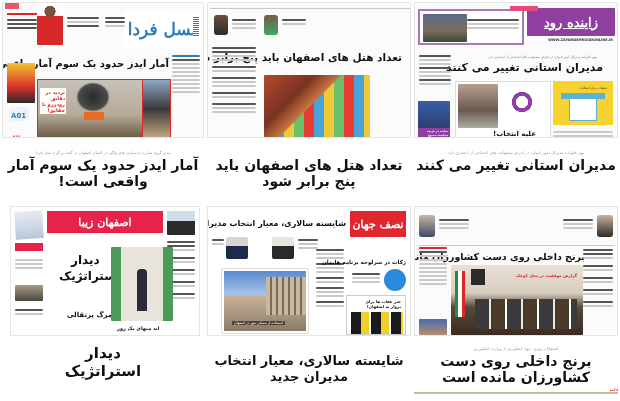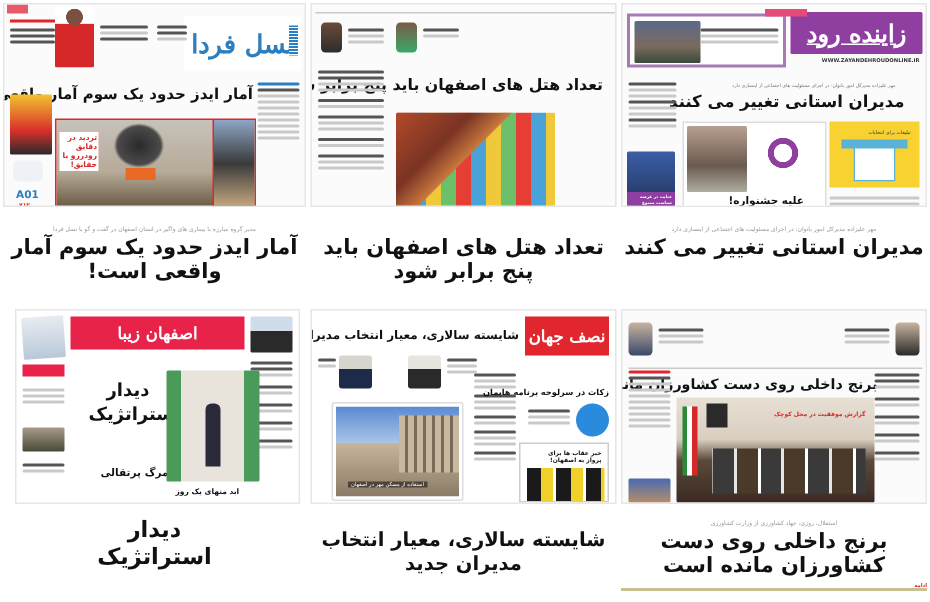--- a/index.html
+++ b/index.html
@@ -22,21 +22,21 @@
   .sub-in { position: absolute; font-size: 4px; color: #777; white-space: nowrap; }
   .tag { position: absolute; color: #fff; font-weight: bold; font-size: 5px; padding: 1px 2px; }
   .face { position: absolute; border-radius: 50%; }
 </style>
 </head>
 <body>
 
 <div class="paper" style="left:414px; top:2px; width:204px; height:136px;">
 
   <div class="masthead" style="right:2px; top:5px; width:88px; height:28px; background:#8e3fa0; border-radius:1px;">
-    <span style="font-size:16px;text-decoration:underline;">زاینده رود</span>
+    <span style="font-size:13px;text-decoration:underline;">زاینده رود</span>
   </div>
   <div class="sub-in" style="right:4px; top:35px; font-size:3.5px; color:#333; font-weight:bold;">WWW.ZAYANDEHROUDONLINE.IR</div>
 
   <div style="position:absolute; left:3px; top:6px; width:106px; height:36px; border:2px solid #a77ab6; background:#fff;">
     <div class="photo" style="left:3px; top:3px; width:44px; height:28px; background:linear-gradient(#5a6a8a,#7b6b5e 60%,#3a4a3a);"></div>
     <div class="textblock" style="right:3px; top:6px; width:52px;">
       <div class="line dark"></div>
         <div class="line"></div>
         <div class="line"></div>
     </div>
@@ -55,21 +55,21 @@
       <div class="line"></div>
       <div class="line dark"></div>
       <div class="line"></div>
   </div>
   <div class="photo" style="left:3px; top:98px; width:32px; height:36px; background:linear-gradient(#3a5ea8,#24355c);"></div>
   <div class="tag" style="left:3px; top:125px; width:32px; background:#8e3fa0; font-size:2.8px;">جنایت در عرصه سیاست ممنوع</div>
 
   <div style="position:absolute; left:40px; top:78px; width:96px; height:58px; background:#fff; border:1px solid #ddd;">
     <div class="photo" style="left:2px; top:2px; width:40px; height:44px; background:linear-gradient(#b8a090,#6a5a50 60%,#aeaca0);"></div>
     <div style="position:absolute; right:14px; top:6px; width:28px; height:28px; border-radius:50%; background:radial-gradient(circle,#fff 30%,#8e3fa0 32%,#8e3fa0 50%,#fff 52%);"></div>
-    <div class="headline-in" style="right:14px; top:48px; font-size:7px;">علیه جشنواره!</div>
+    <div class="headline-in" style="right:14px; top:48px; font-size:7px;">علیه انتخاب!</div>
   </div>
 
   <div style="position:absolute; right:4px; top:78px; width:60px; height:44px; background:#f7d231;">
     <div class="sub-in" style="right:6px; top:5px; font-size:3.2px; color:#333;">تبلیغات برای انتخابات</div>
     <div style="position:absolute; left:16px; top:14px; width:28px; height:26px; background:#fff; border:1px solid #5ab2d8;"></div>
     <div style="position:absolute; left:8px; top:12px; width:44px; height:6px; background:#5ab2d8;"></div>
   </div>
   <div class="textblock" style="right:4px; top:126px; width:60px;">
       <div class="line"></div>
       <div class="line"></div>
@@ -161,21 +161,21 @@
       <div class="line"></div>
       <div class="line"></div>
       <div class="line"></div>
       <div class="line"></div>
       <div class="line"></div>
       <div class="line"></div>
   </div>
 
   <div class="photo" style="left:4px; top:60px; width:28px; height:40px; background:linear-gradient(#f2c230, #d9302a 60%, #2a2a2a);"></div>
   <div style="position:absolute; left:6px; top:104px; width:20px; height:14px; background:#eef2f6; border-radius:4px;"></div>
-  <div class="tag" style="left:6px; top:122px; color:#2b7fc1; font-size:7px;text-align:center;">A01</div>
+  <div class="tag" style="left:6px; top:108px; color:#2b7fc1; font-size:7px;text-align:center;">A01</div>
   <div class="tag" style="left:8px; top:130px; color:#d62828; font-size:4px;">۷۱۲</div>
 
   <div style="position:absolute; left:34px; top:76px; width:134px; height:60px; border:1.5px solid #e0262a; background:linear-gradient(#c7c2ba, #b6aa98 60%, #6a5a44);">
     <div style="position:absolute; left:38px; top:2px; width:34px; height:30px; border-radius:50%; background:radial-gradient(#2a2a2a, #4a4a4a 60%, transparent 70%);"></div>
     <div style="position:absolute; left:46px; top:32px; width:20px; height:8px; background:#e86a24;"></div>
     <div class="headline-in" style="left:2px; top:8px; font-size:5px; color:#d62828; white-space:normal; width:26px; line-height:6px; background:#fff; padding:1px;">تردید در دقایق رودررو با حقایق!</div>
     <div style="position:absolute; right:0; top:0; width:28px; height:100%; background:linear-gradient(#8ea6c6, #3a3a3a 50%, #c6a880); border-left:1.5px solid #e0262a;"></div>
   </div>
 </div>
 <div class="caption" style="left:2px; top:150px; width:202px;">

